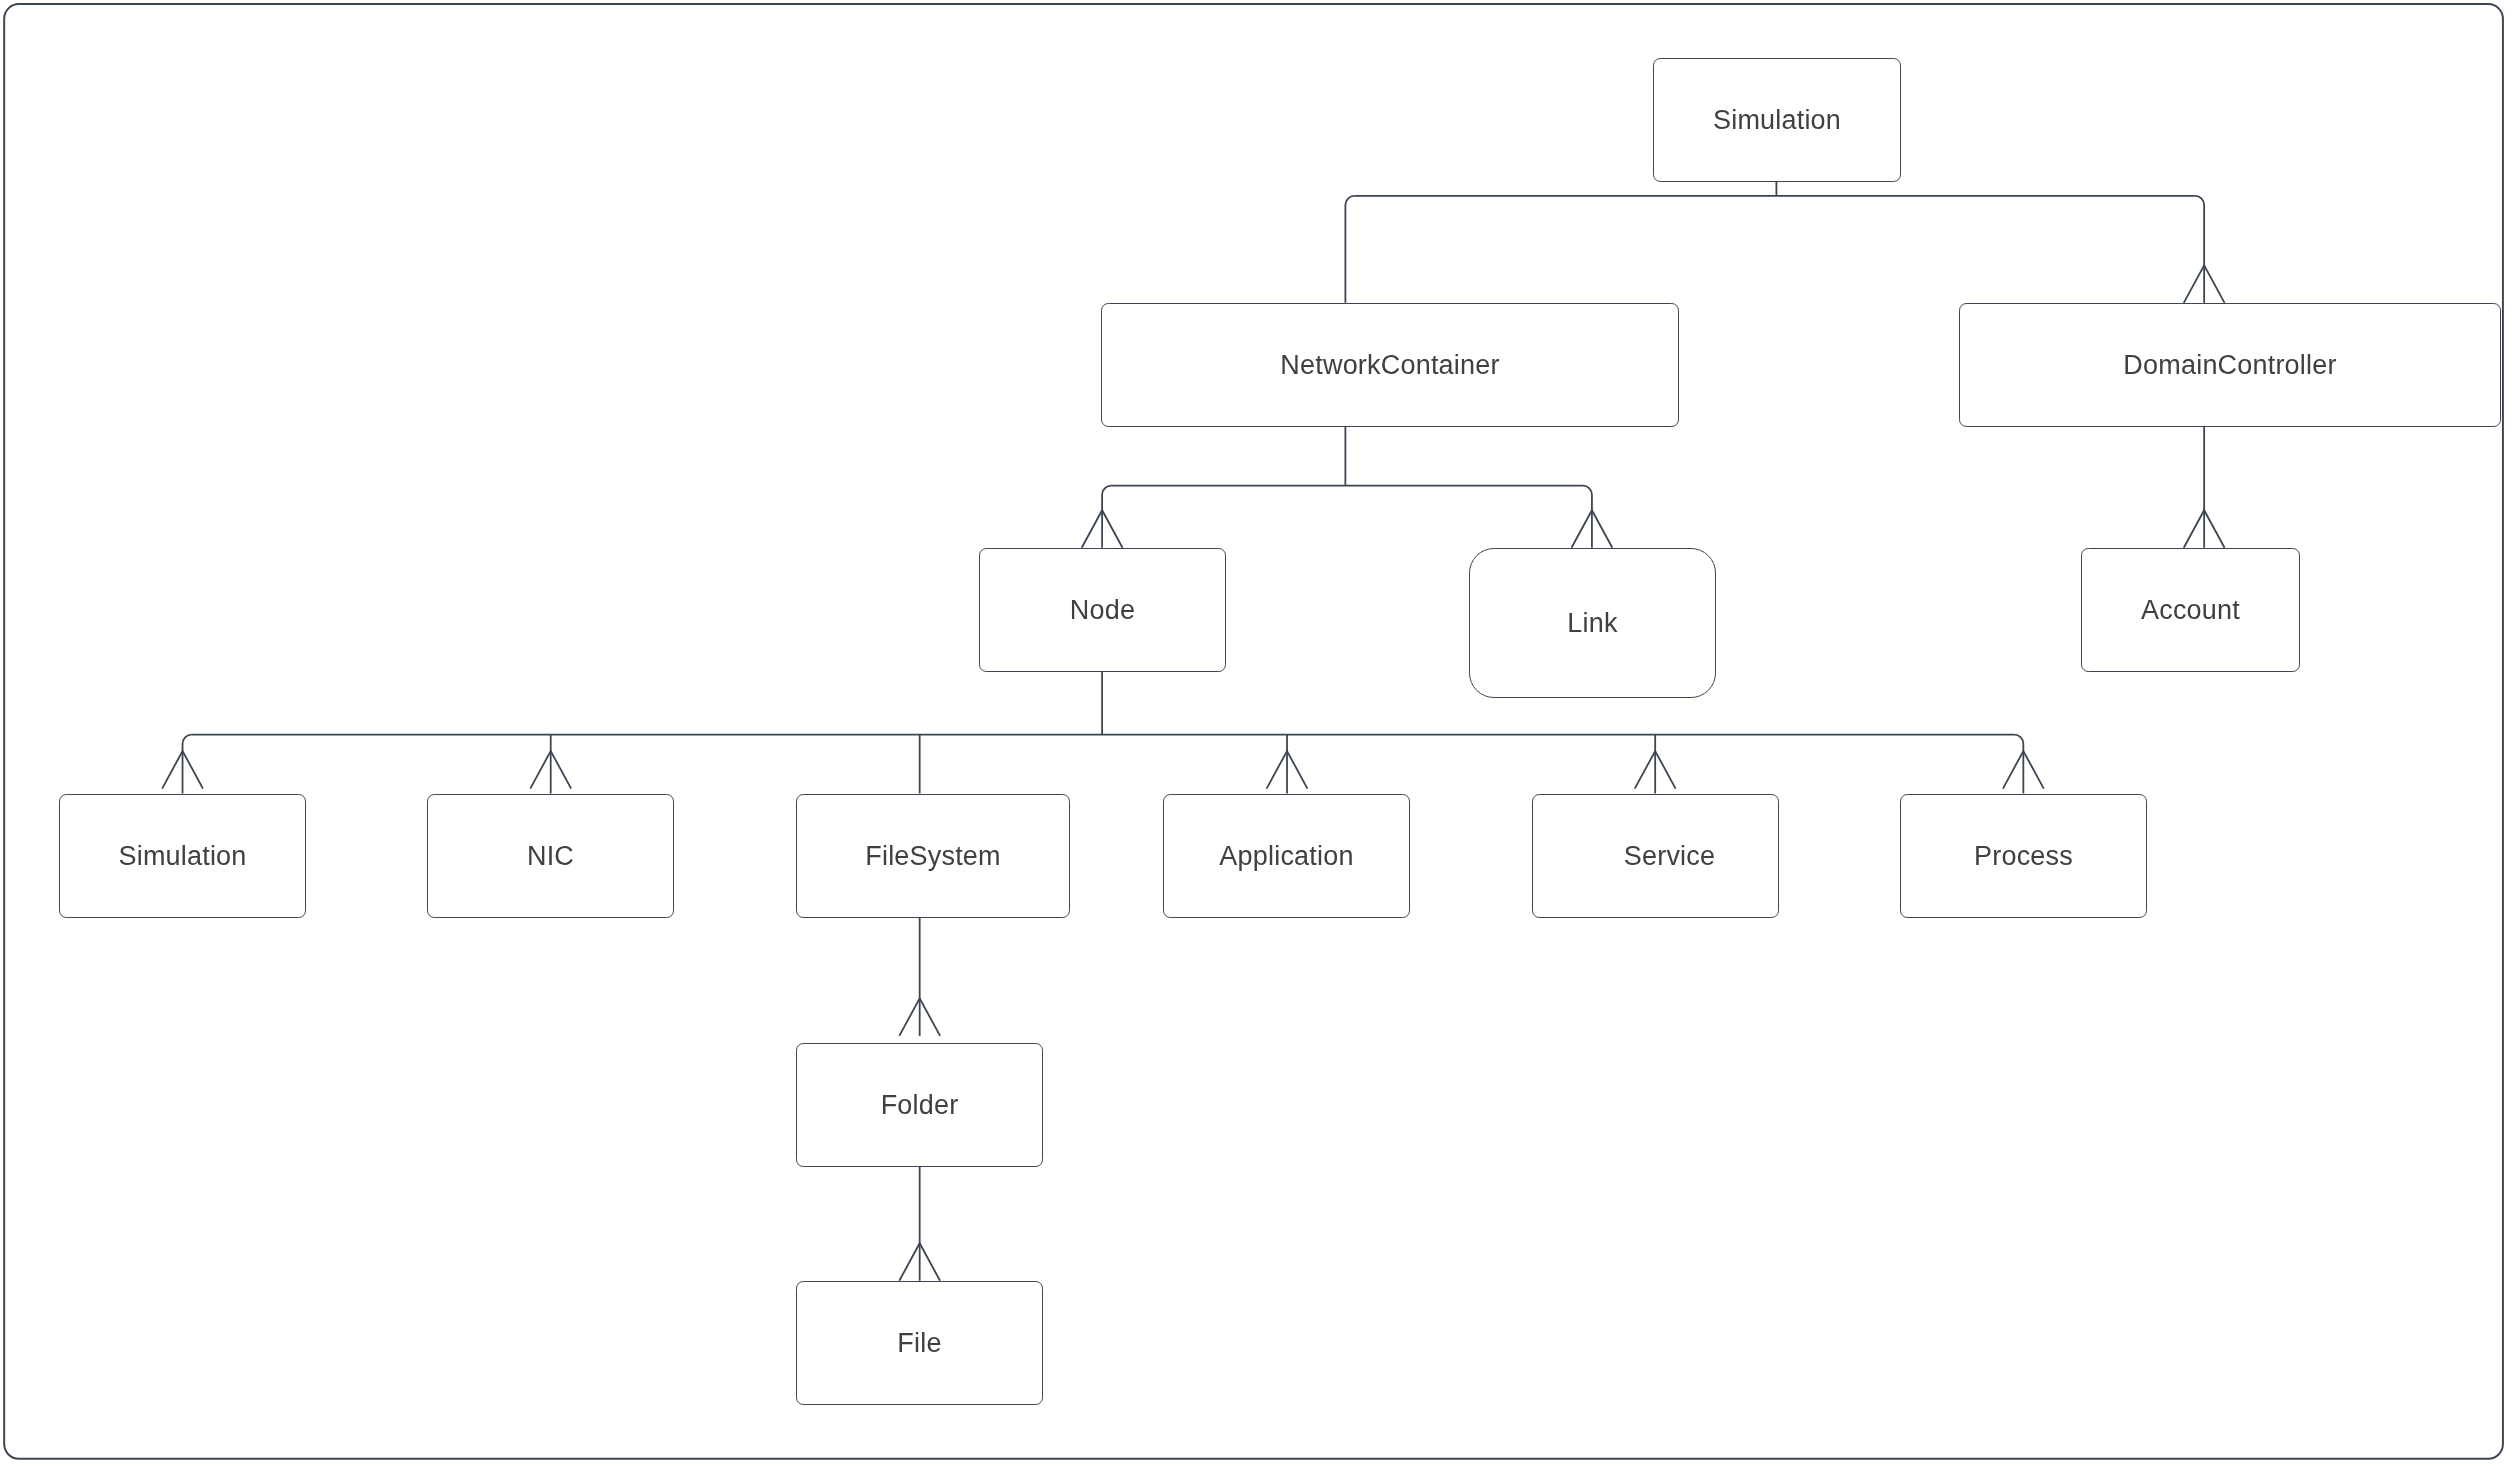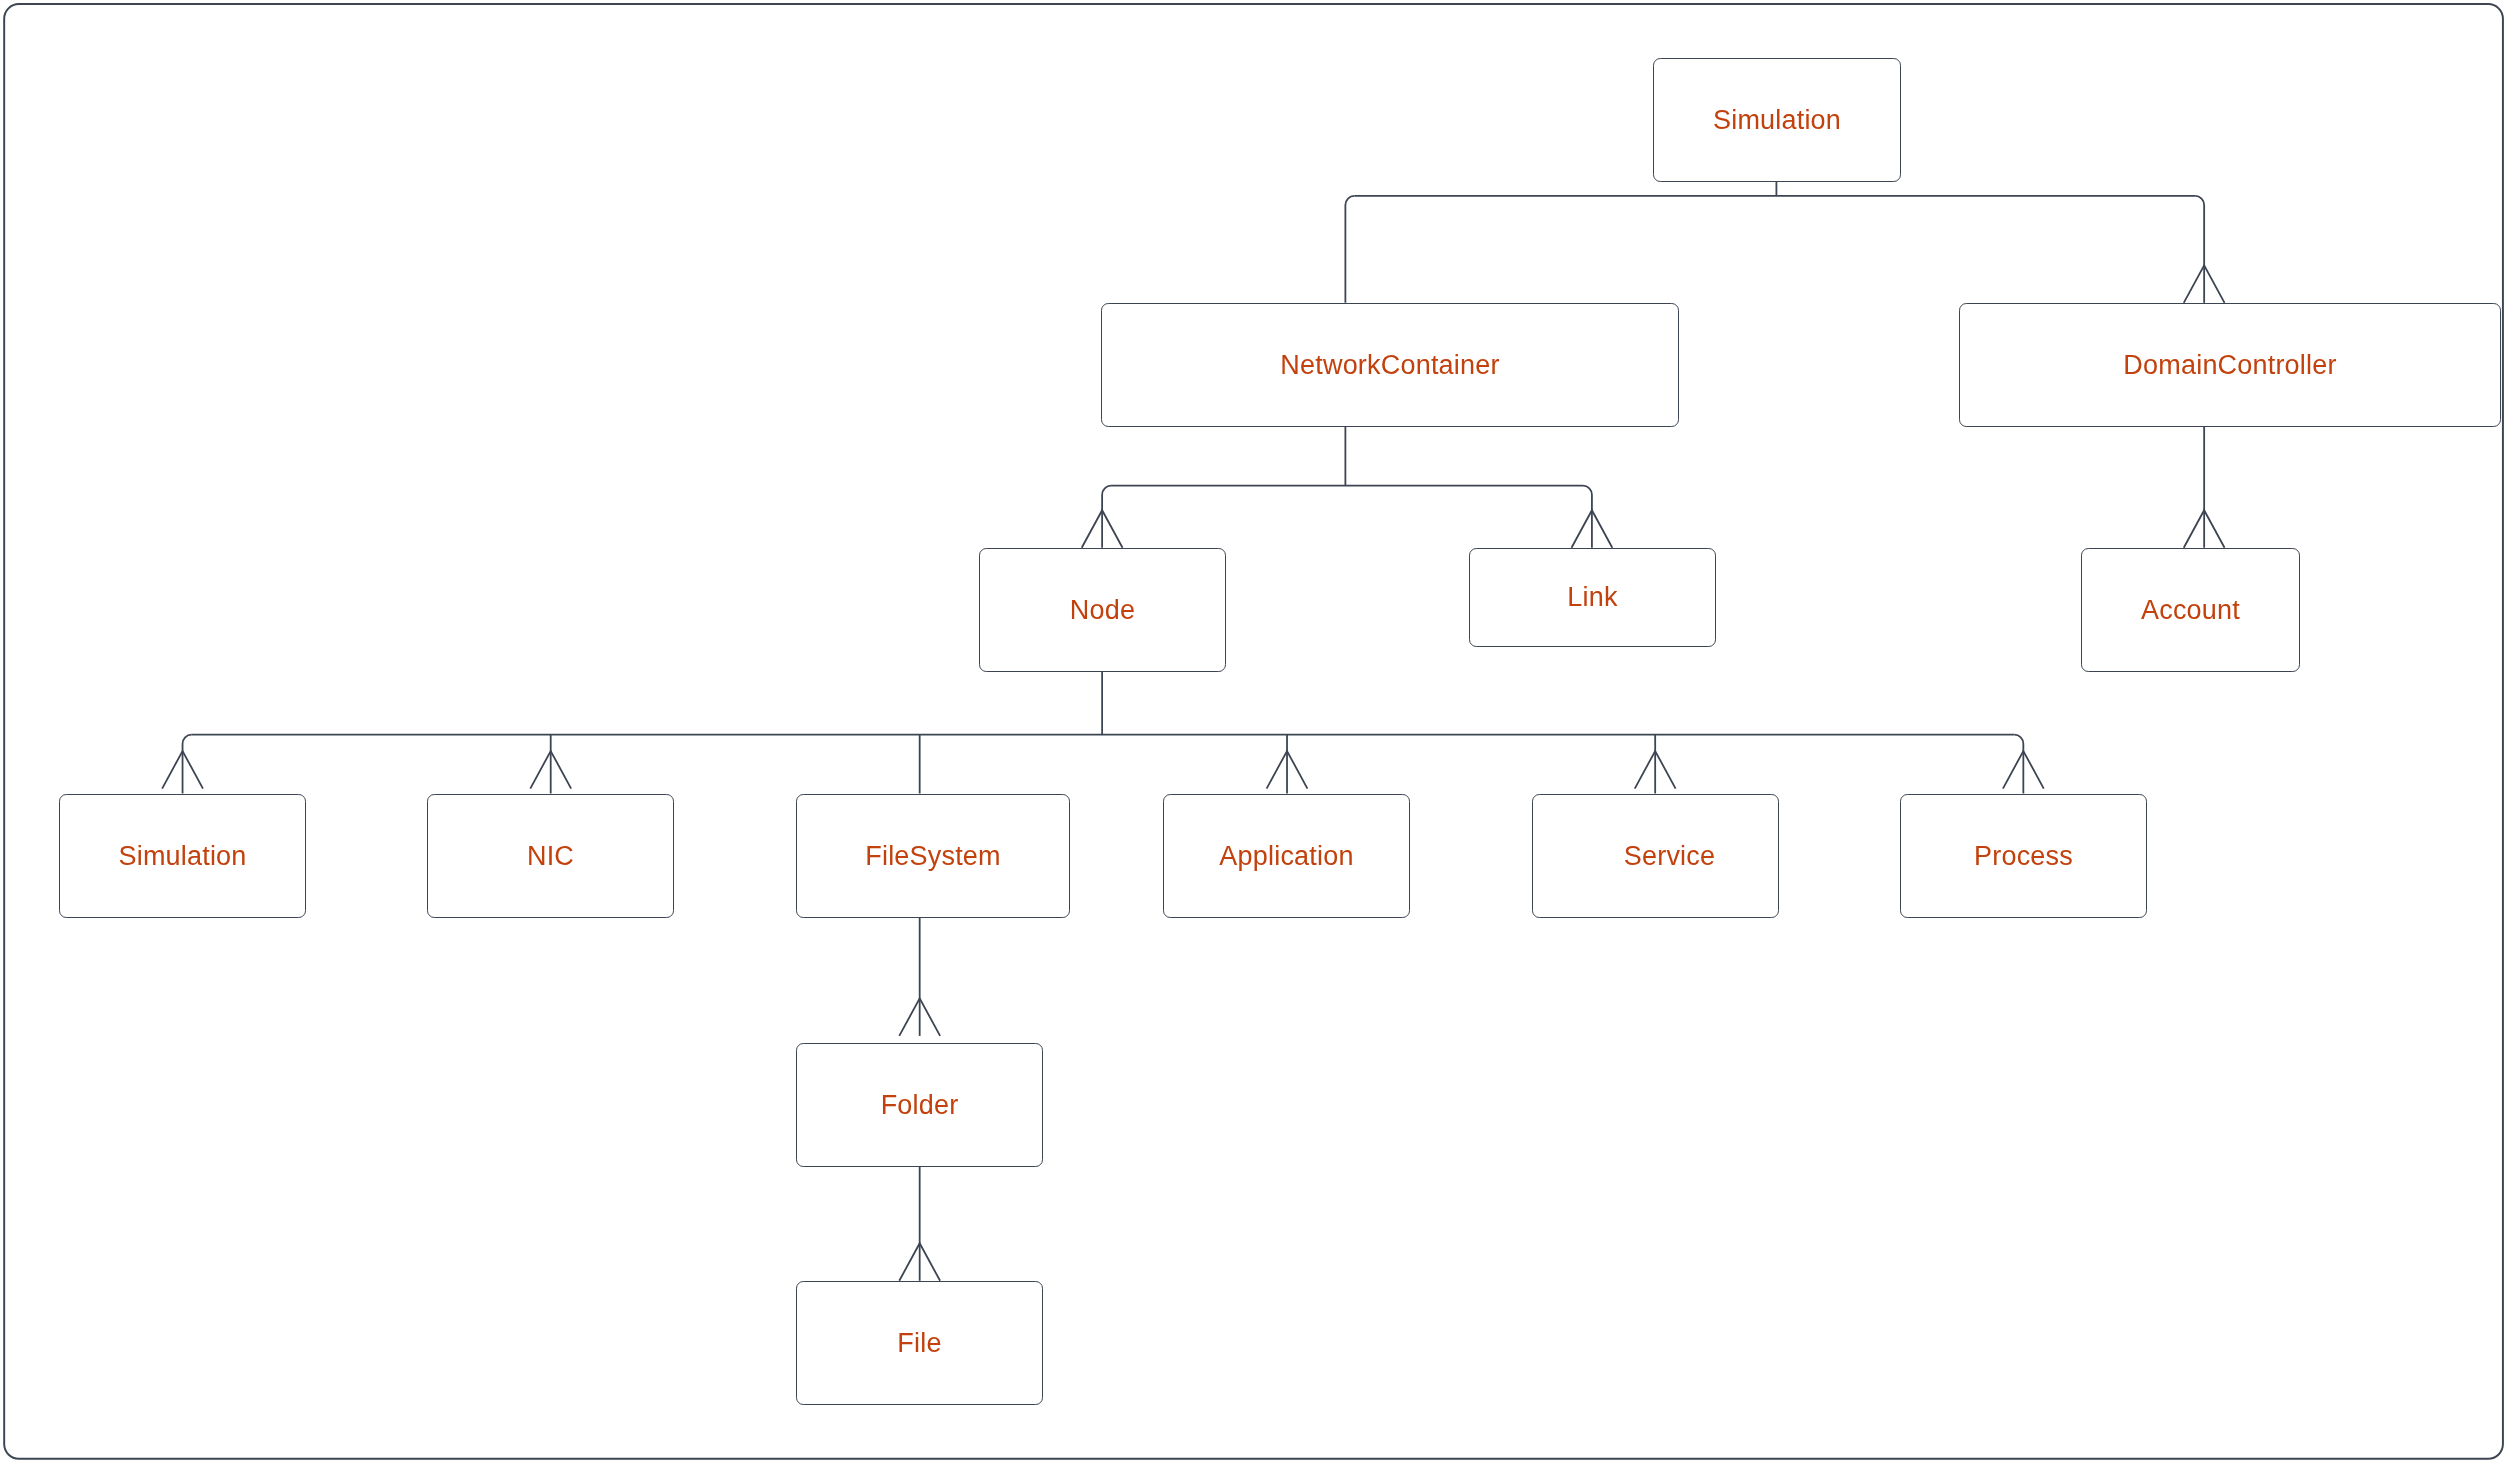--- a/index.html
+++ b/index.html
@@ -36,21 +36,21 @@
     align-items: center;
     justify-content: center;
     color: #39404d;
     font-family: "Liberation Sans", sans-serif;
     font-size: 27px;
     font-weight: 400;
     letter-spacing: 0.2px;
     white-space: nowrap;
   }
   .node-label {
-    color: #c2410c;
+    color: #404040;
     line-height: 1;
   }
 </style>
 </head>
 <body>
 
 <div id="diagram-root">
   <svg id="diagram-svg" viewBox="0 0 3077 1802" xmlns="http://www.w3.org/2000/svg">
       <rect x="5" y="5" width="3061" height="1782" rx="18" fill="none" stroke="#3d4452" stroke-width="2.4"></rect>
       <path d="M 2176 223 L 2176 240" fill="none" stroke="#3d4452" stroke-width="2.2" stroke-linecap="butt"></path>
@@ -101,21 +101,21 @@
       </div>
       <div class="node-box" style="left: 1101px; top: 303px; width: 578px; height: 124px;">
         <span class="node-label">NetworkContainer</span>
       </div>
       <div class="node-box" style="left: 1959px; top: 303px; width: 542px; height: 124px;">
         <span class="node-label">DomainController</span>
       </div>
       <div class="node-box" style="left: 979px; top: 548px; width: 247px; height: 124px;">
         <span class="node-label">Node</span>
       </div>
-      <div class="node-box" style="left: 1469px; top: 548px; width: 247px; height: 99px;">
+      <div class="node-box" style="left: 1469px; top: 548px; width: 247px; height: 150px; border-radius: 25px;">
         <span class="node-label">Link</span>
       </div>
       <div class="node-box" style="left: 2081px; top: 548px; width: 219px; height: 124px;">
         <span class="node-label">Account</span>
       </div>
       <div class="node-box" style="left: 59px; top: 794px; width: 247px; height: 124px;">
         <span class="node-label">Simulation</span>
       </div>
       <div class="node-box" style="left: 427px; top: 794px; width: 247px; height: 124px;">
         <span class="node-label">NIC</span>

